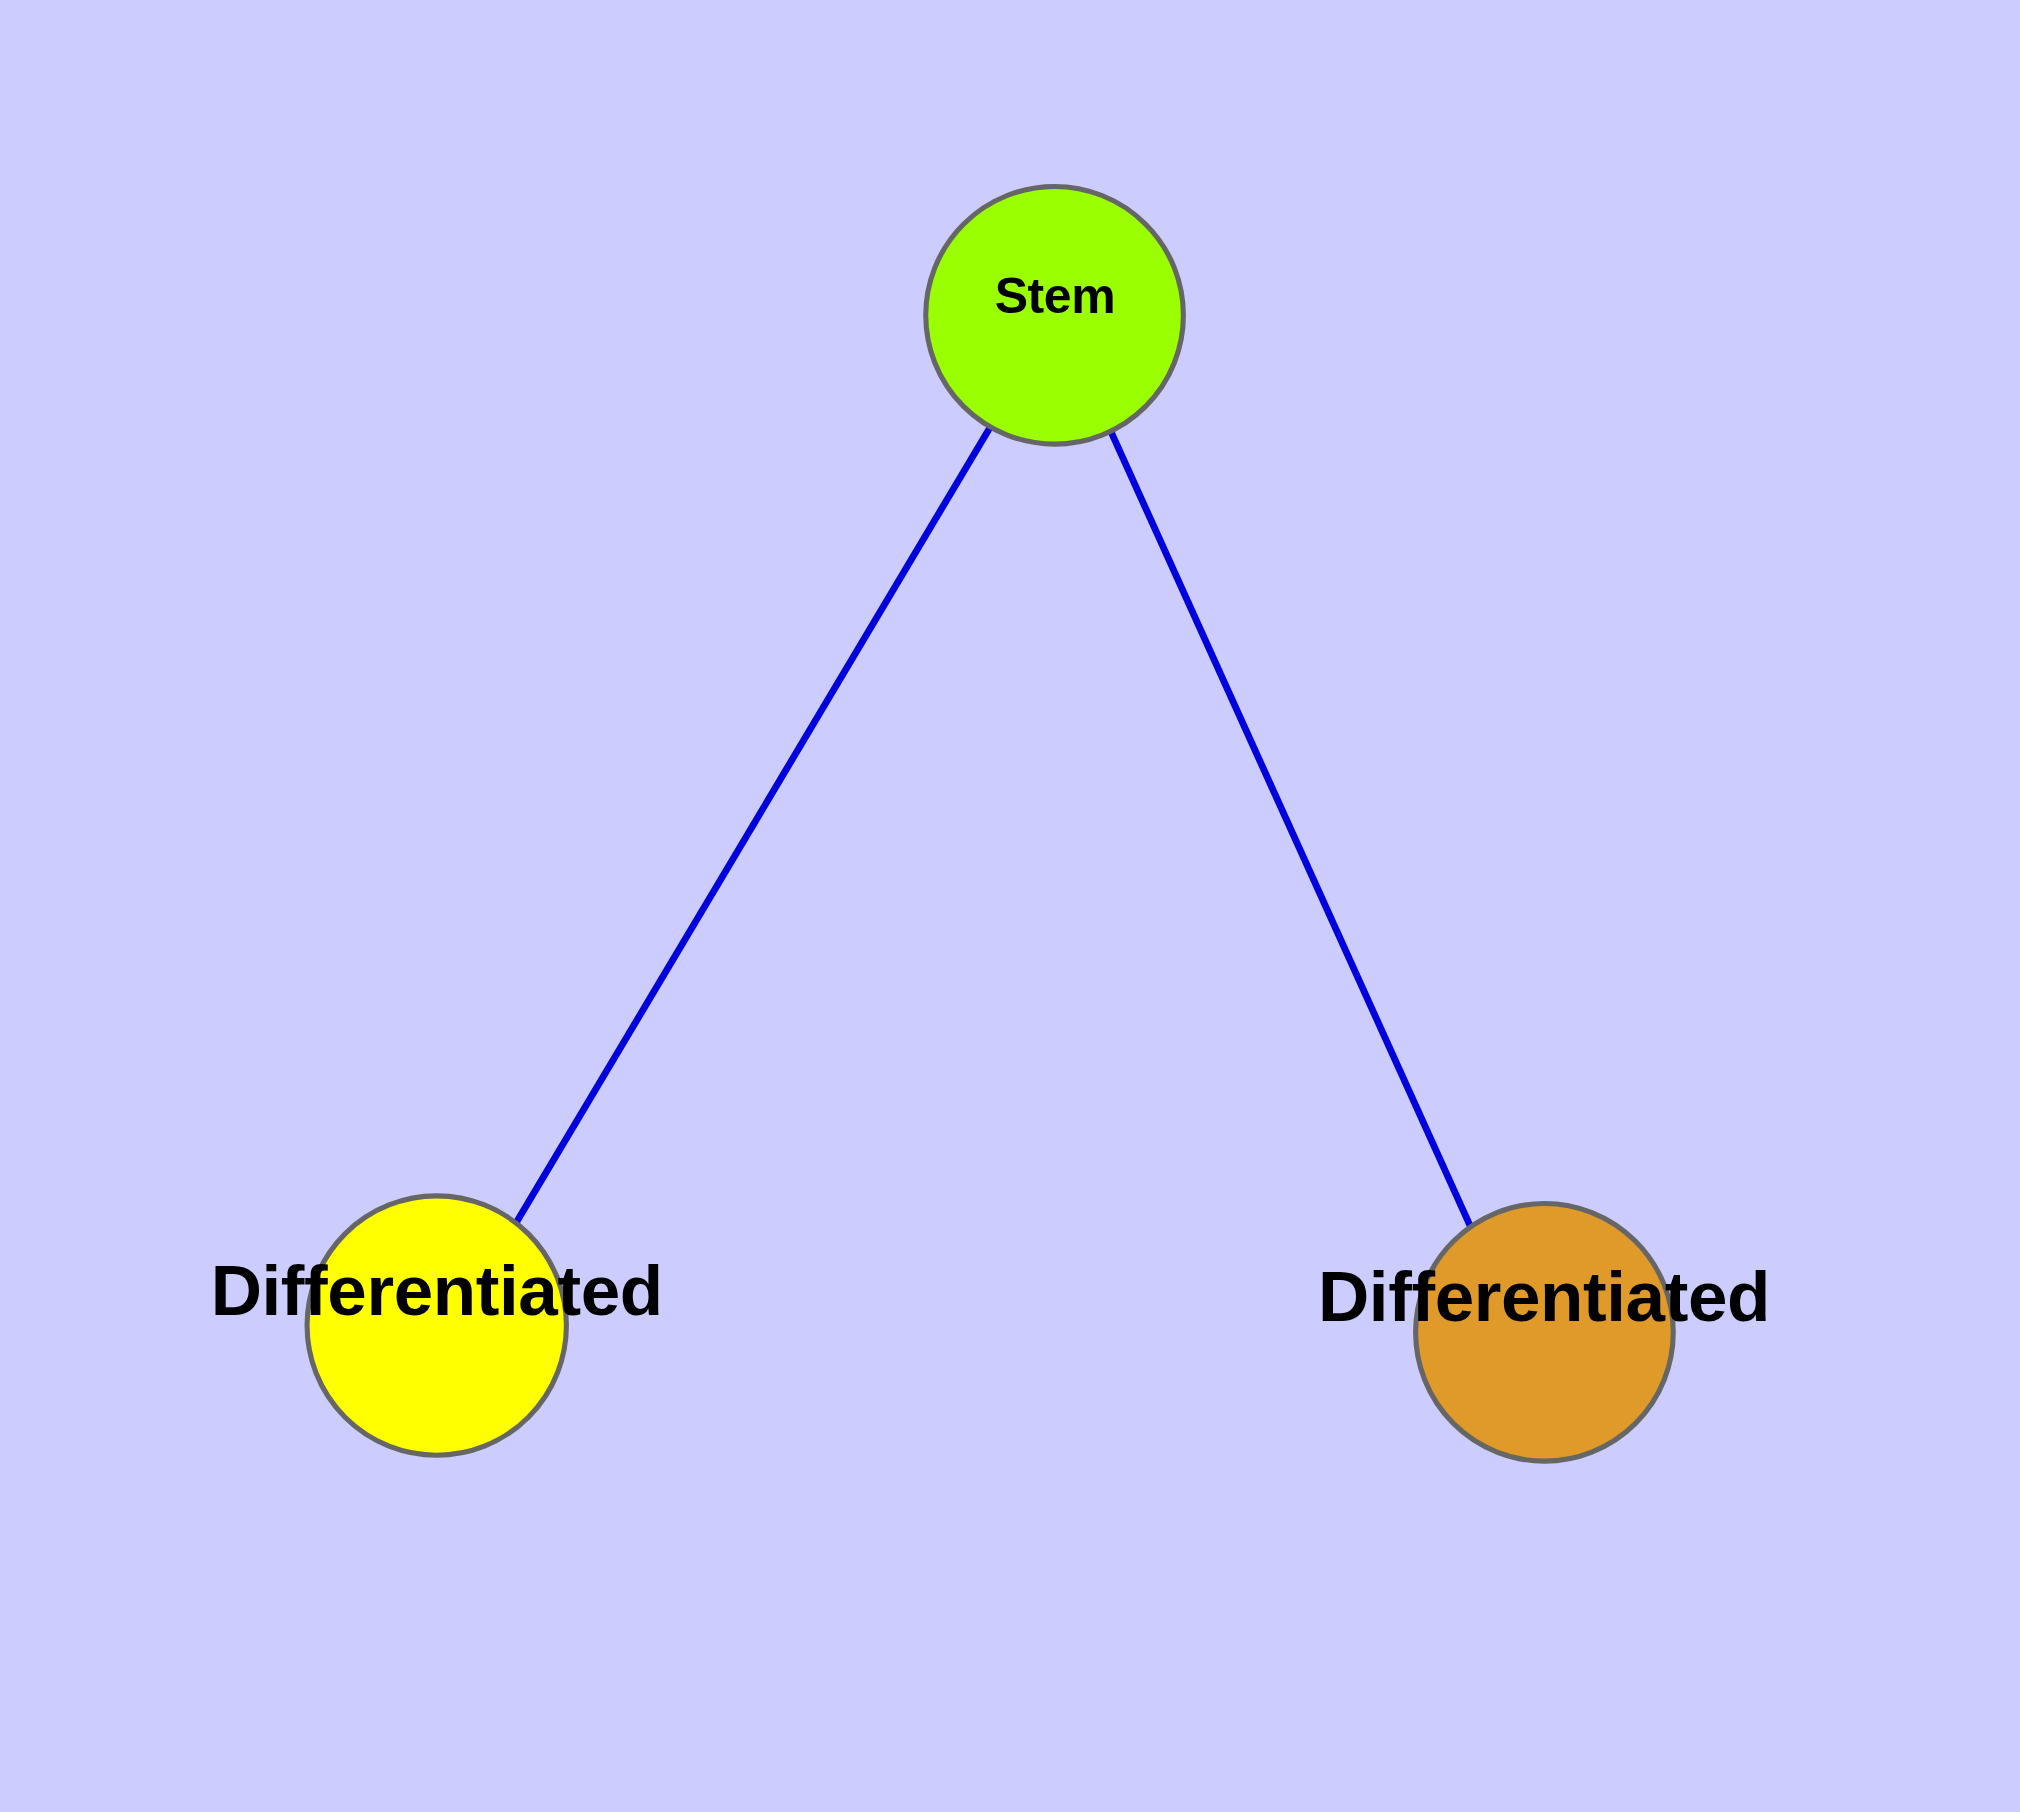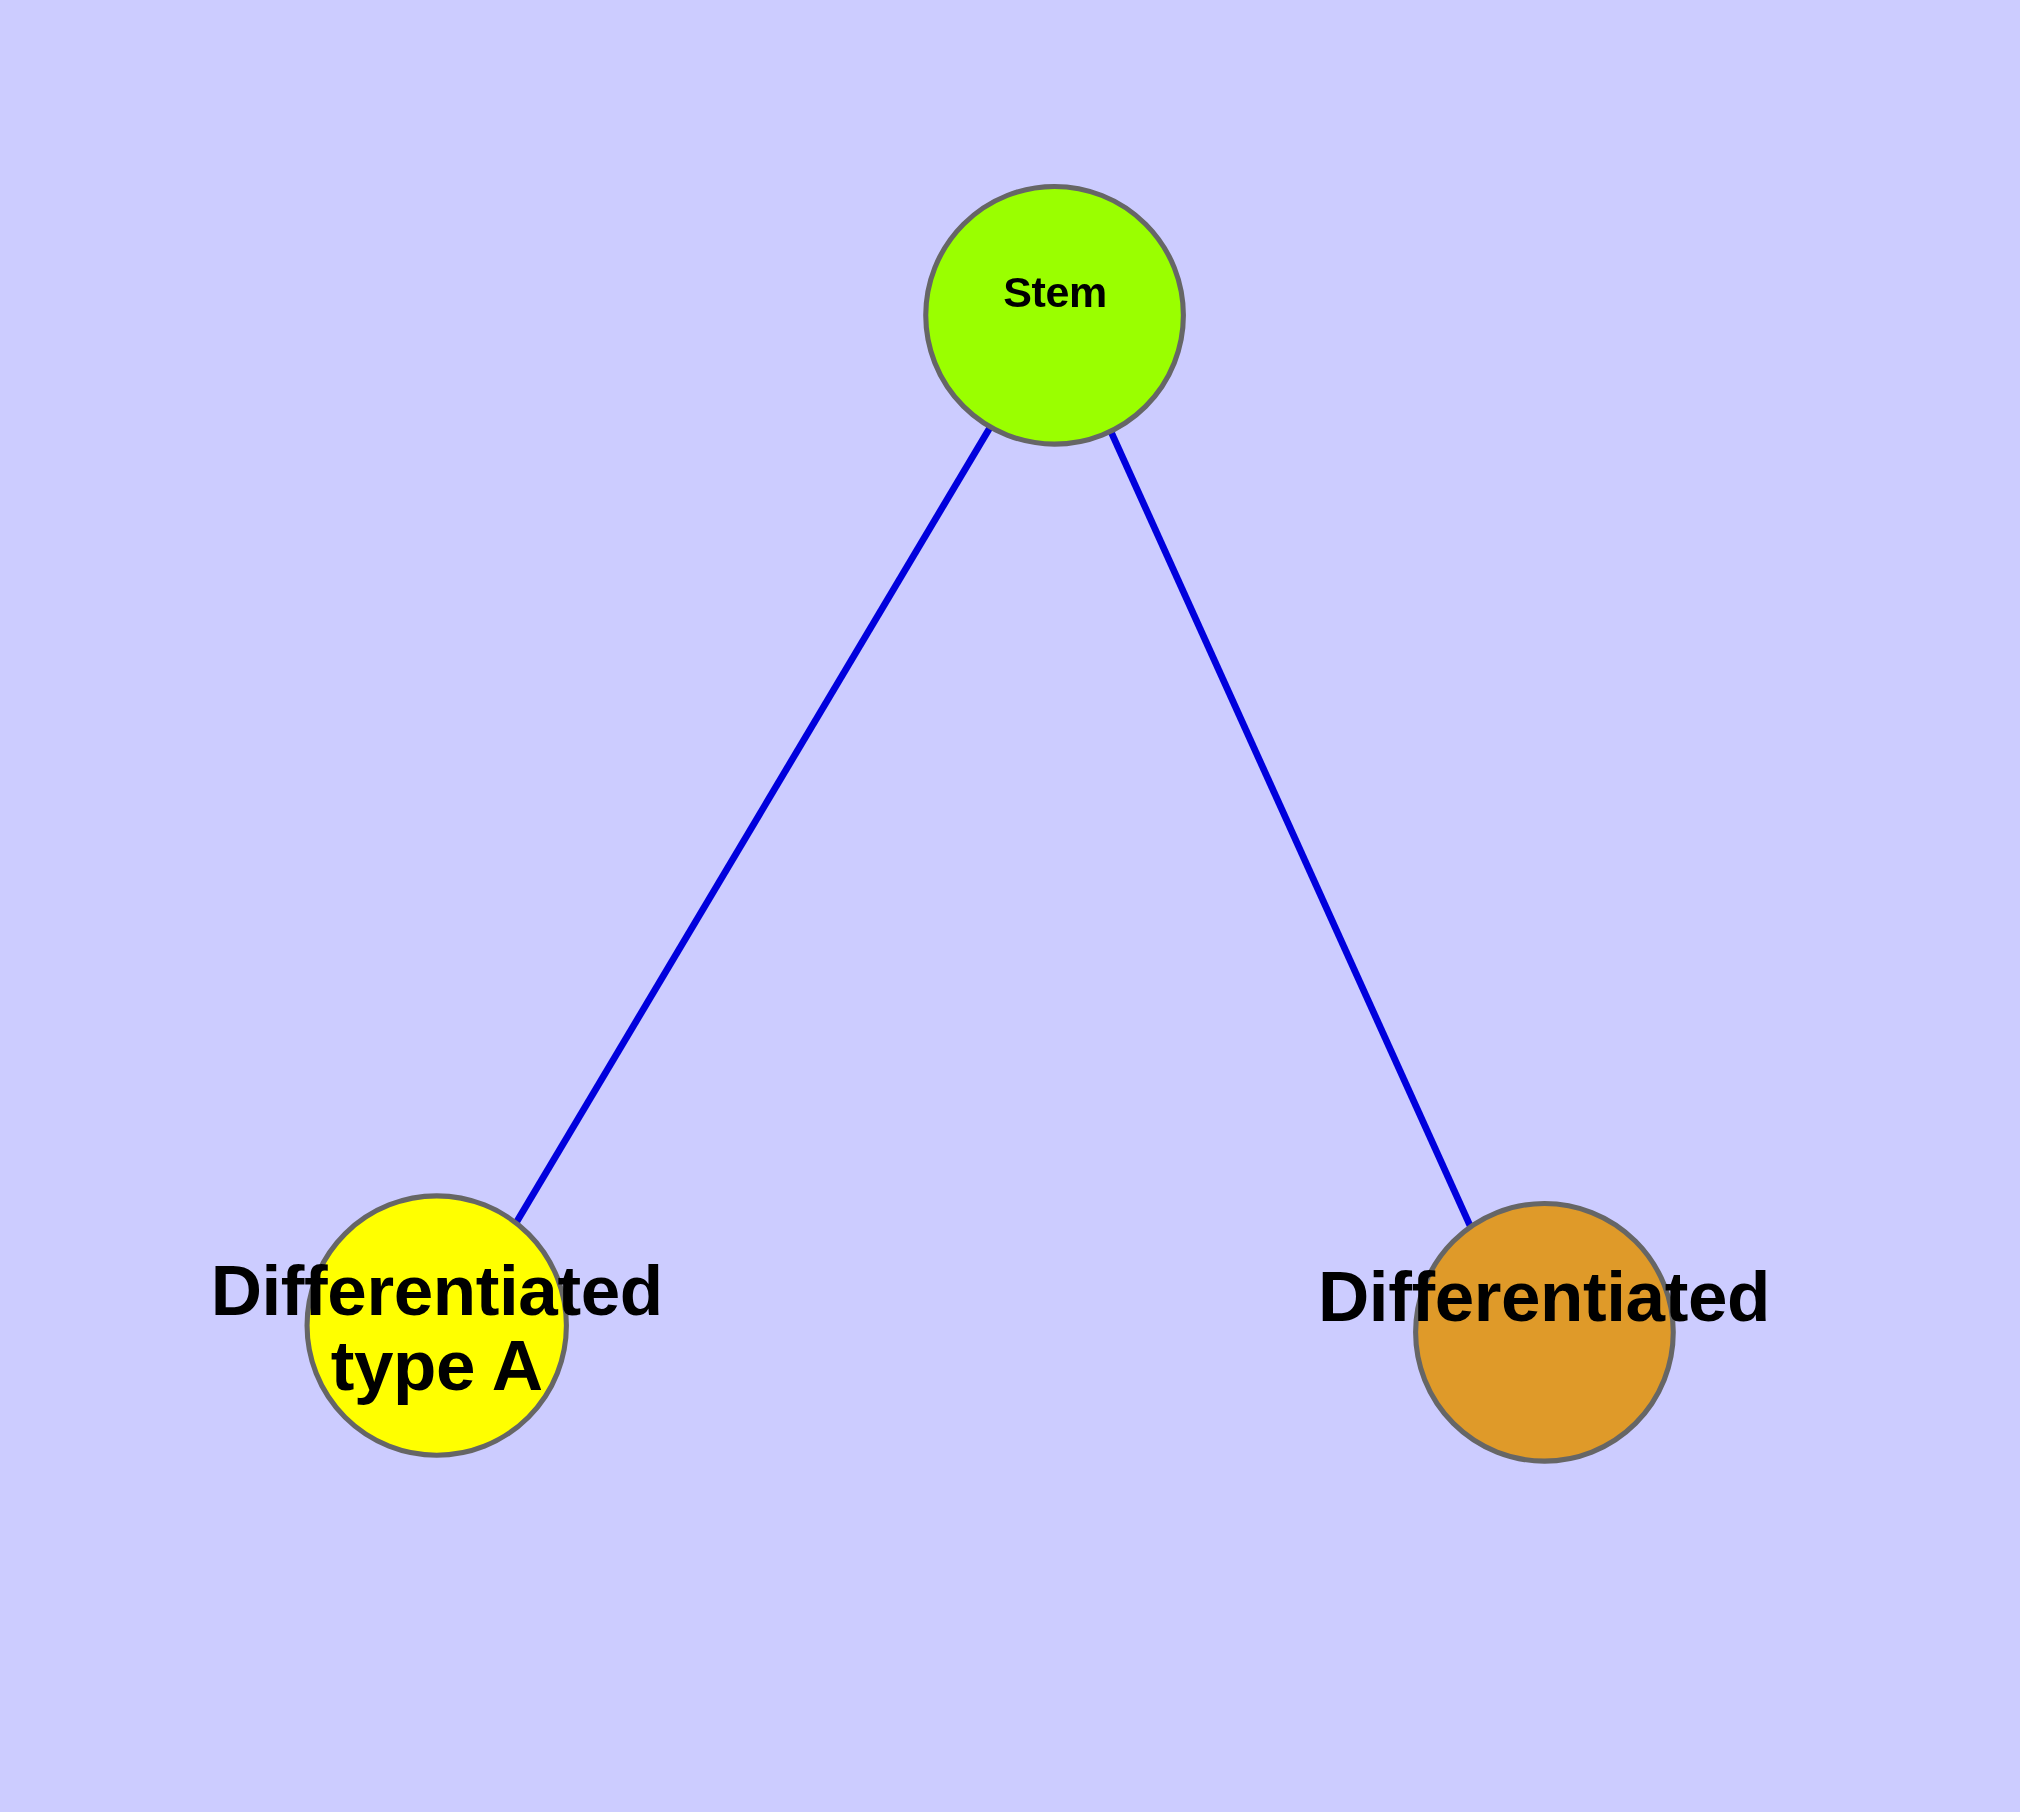--- a/index.html
+++ b/index.html
@@ -33,21 +33,21 @@
     position: absolute;
     text-align: center;
     color: #000000;
     font-weight: bold;
     line-height: 1.06;
     white-space: pre;
     letter-spacing: -0.4px;
     pointer-events: none;
   }
   #label-stem {
-    font-size: 43px;
+    font-size: 50px;
     left: 631px;
     top: 270px;
     width: 848px;
   }
   #label-diff-a {
     font-size: 71px;
     left: 12.7px;
     top: 1253px;
     width: 848px;
   }
@@ -74,18 +74,18 @@
 
     <g>
       <circle cx="1244" cy="372" r="152" fill="#9aff00" stroke="#666666" stroke-width="6"></circle>
       <circle cx="515" cy="1564" r="153" fill="#ffff00" stroke="#666666" stroke-width="6"></circle>
       <circle cx="1822" cy="1572" r="152" fill="#df9a29" stroke="#666666" stroke-width="6"></circle>
     </g>
   </svg>
 
   <div class="node-label" id="label-stem">Stem</div>
 
-  <div class="node-label" id="label-diff-a"><span>Differentiated</span><br><span>type A</span></div>
+  <div class="node-label" id="label-diff-a"><span>Differentiated</span><br></div>
 
   <div class="node-label" id="label-diff-b"><span>Differentiated</span><br></div>
 
 </div>
 
 
 </body></html>

